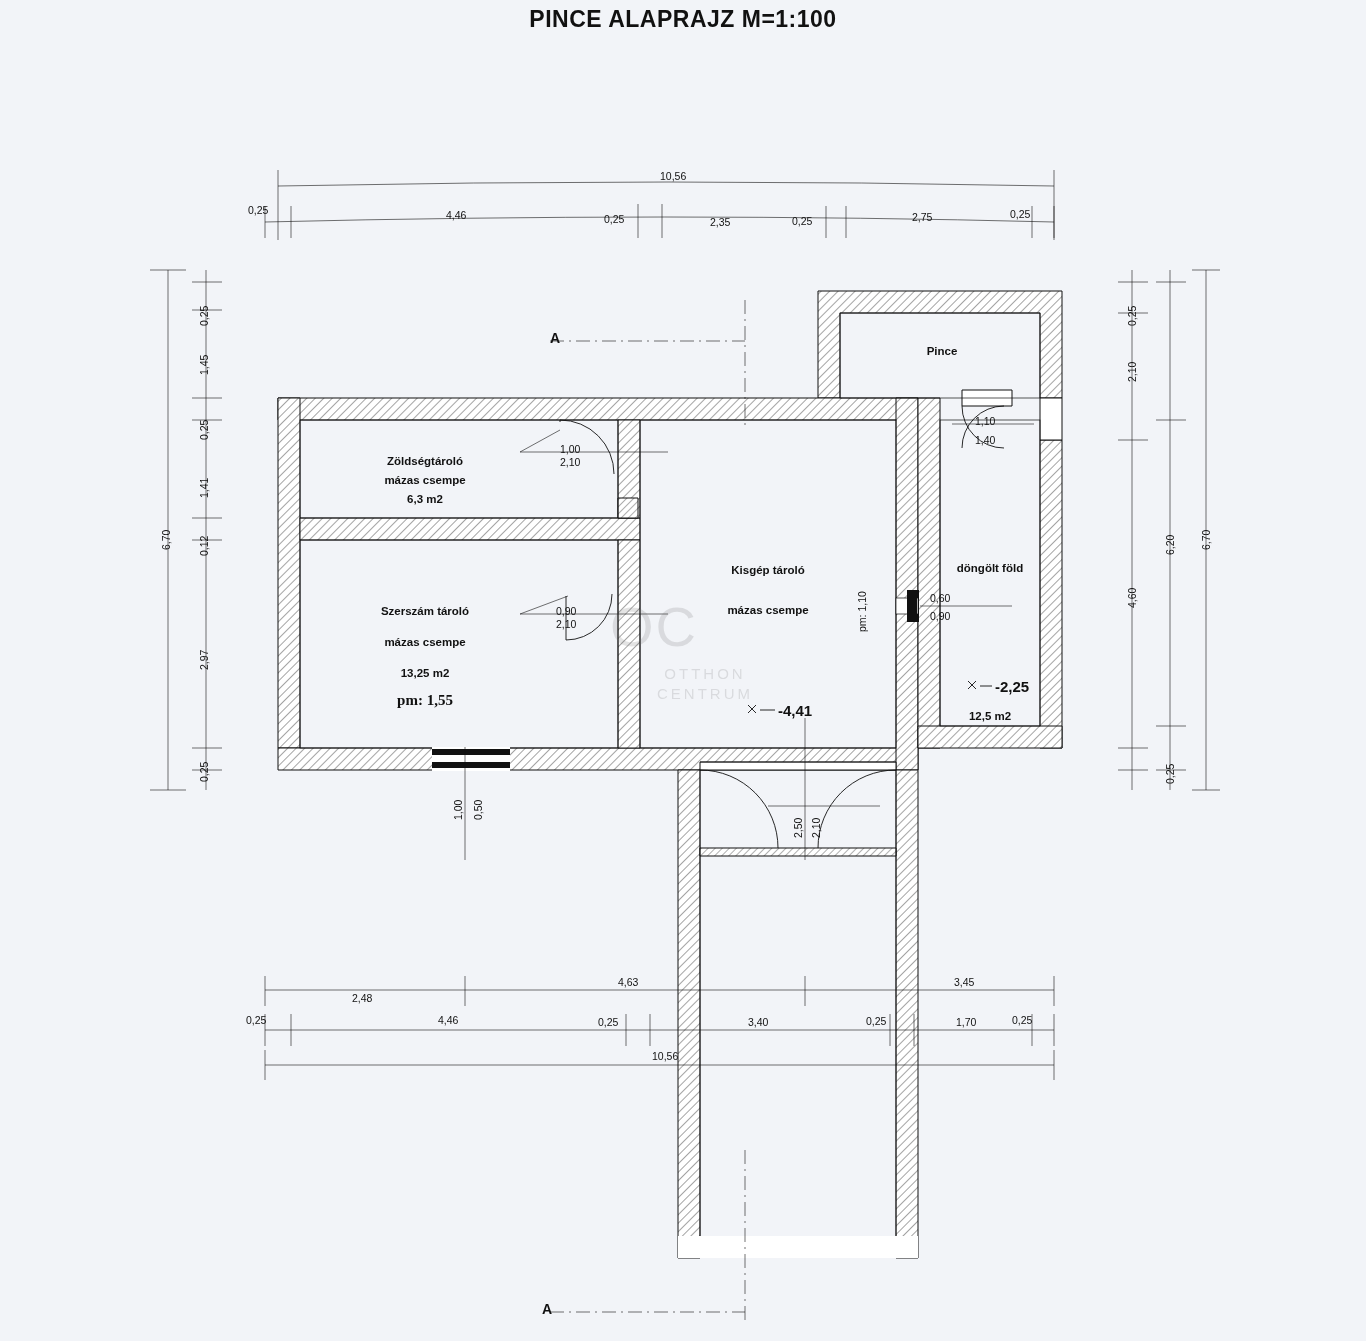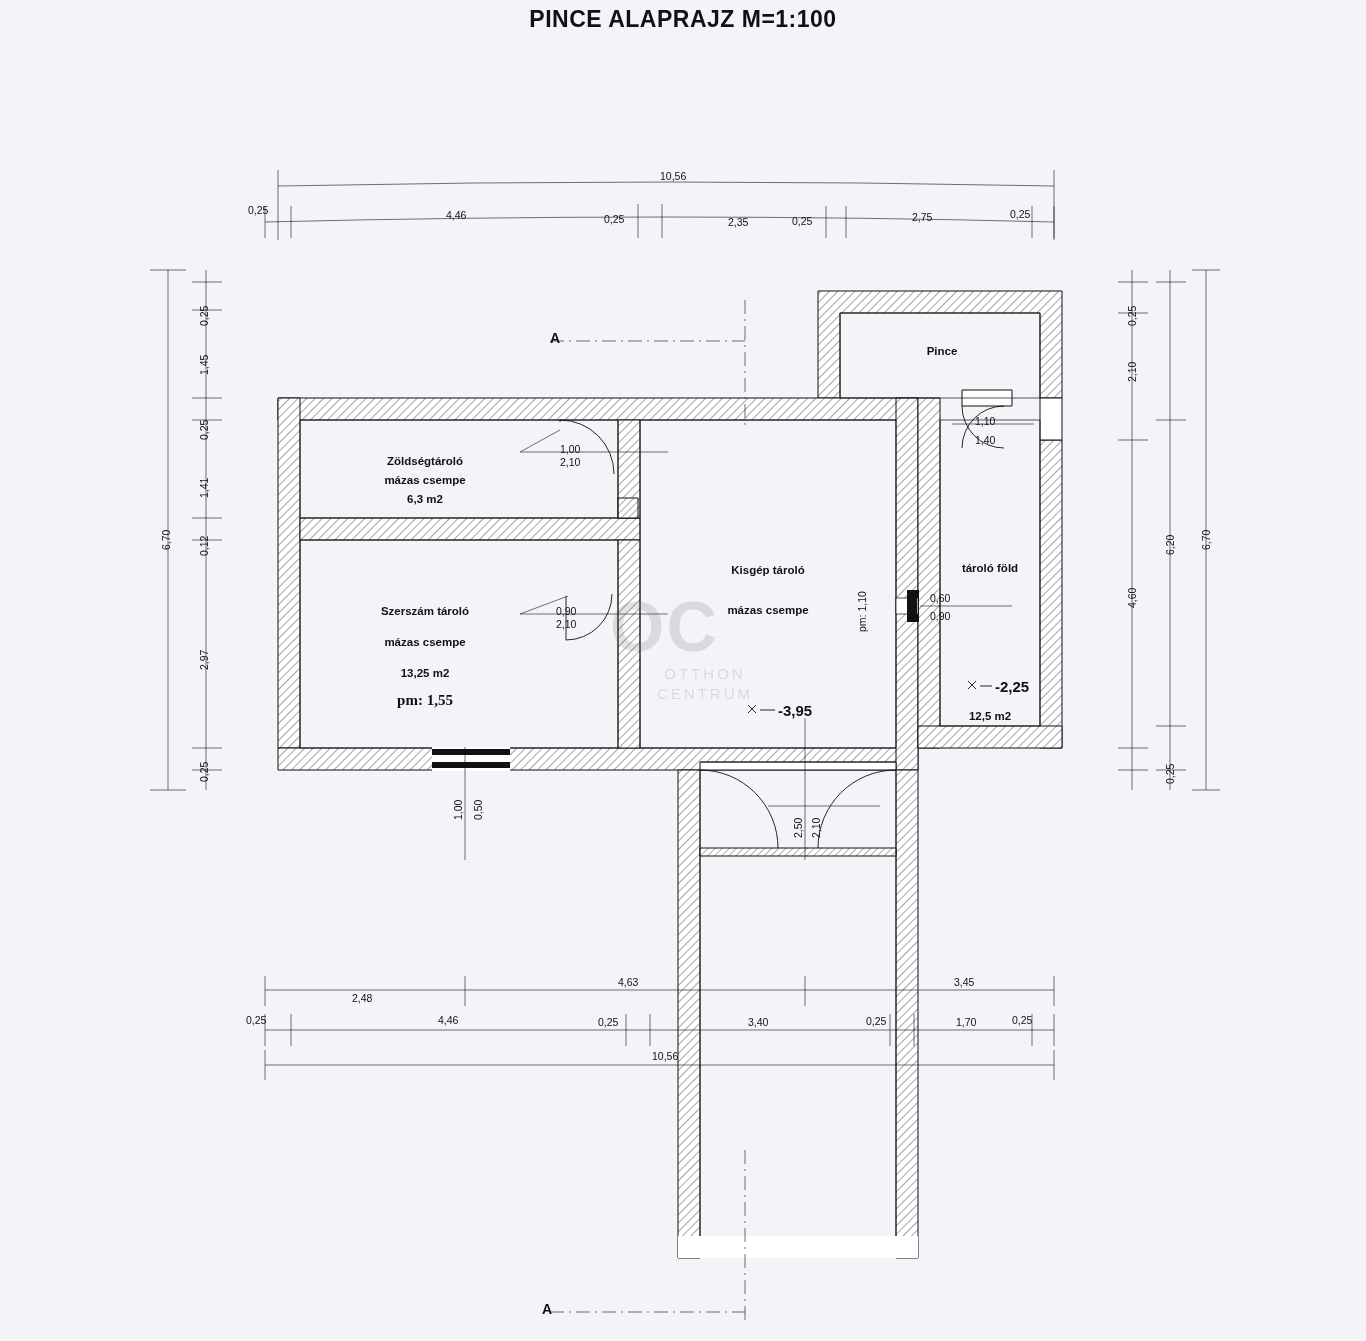--- a/index.html
+++ b/index.html
@@ -16,21 +16,21 @@
     position:absolute;left:0;top:6px;width:1366px;text-align:center;
     font-size:23px;font-weight:bold;letter-spacing:.5px;color:#111;
   }
   .lbl{position:absolute;font-size:15px;color:#111;white-space:nowrap;}
   .lbl.b{font-weight:bold;}
   .dim{position:absolute;font-size:10.5px;color:#111;white-space:nowrap;}
   .dim.rot{transform-origin:left top;transform:rotate(-90deg);}
   .room{position:absolute;text-align:center;font-size:11.5px;font-weight:bold;line-height:19px;white-space:nowrap;}
   .wm{position:absolute;left:610px;top:590px;width:190px;height:200px;
       opacity:.18;color:#6b6b6b;pointer-events:none;}
-  .wm .oc{font-size:70px;font-weight:bold;letter-spacing:2px;line-height:74px;}
+  .wm .oc{font-size:56px;font-weight:normal;letter-spacing:2px;line-height:74px;}
   .wm .nm{font-size:15px;letter-spacing:3px;text-align:center;line-height:20px;}
   svg{position:absolute;left:0;top:0;}
 </style>
 </head>
 <body>
 
 <div id="sheet">
 
   <div id="title">PINCE ALAPRAJZ M=1:100</div>
 
@@ -218,25 +218,25 @@
   <div class="room" style="left:660px;top:550px;width:216px;line-height:40px;">
     <div>Kisgép tároló</div>
     <div>mázas csempe</div>
   </div>
 
   <div class="room" style="left:862px;top:342px;width:160px;">
     <div>Pince</div>
   </div>
 
   <div class="room" style="left:930px;top:494px;width:120px;line-height:148px;">
-    <div>tároló föld</div>
+    <div>döngölt föld</div>
     <div>12,5 m2</div>
   </div>
 
-  <div class="lbl b" style="left:778px;top:702px;">-3,95</div>
+  <div class="lbl b" style="left:778px;top:702px;">-4,41</div>
   <div class="lbl b" style="left:995px;top:678px;">-2,25</div>
 
   <div class="lbl b" style="left:550px;top:330px;font-size:14px;">A</div>
   <div class="lbl b" style="left:542px;top:1301px;font-size:14px;">A</div>
 
   <div class="dim" style="left:560px;top:443px;">1,00</div>
   <div class="dim" style="left:560px;top:456px;">2,10</div>
 
   <div class="dim" style="left:556px;top:605px;">0,90</div>
   <div class="dim" style="left:556px;top:618px;">2,10</div>
@@ -252,21 +252,21 @@
 
   <div class="dim rot" style="left:792px;top:838px;">2,50</div>
   <div class="dim rot" style="left:810px;top:838px;">2,10</div>
 
   <div class="dim rot" style="left:856px;top:632px;">pm: 1,10</div>
 
   <div class="dim" style="left:660px;top:170px;">10,56</div>
   <div class="dim" style="left:248px;top:204px;">0,25</div>
   <div class="dim" style="left:446px;top:209px;">4,46</div>
   <div class="dim" style="left:604px;top:213px;">0,25</div>
-  <div class="dim" style="left:710px;top:216px;margin-left:18px;">2,35</div>
+  <div class="dim" style="left:710px;top:216px;">2,35</div>
   <div class="dim" style="left:792px;top:215px;">0,25</div>
   <div class="dim" style="left:912px;top:211px;">2,75</div>
   <div class="dim" style="left:1010px;top:208px;">0,25</div>
 
   <div class="dim rot" style="left:160px;top:550px;">6,70</div>
   <div class="dim rot" style="left:198px;top:326px;">0,25</div>
   <div class="dim rot" style="left:198px;top:375px;">1,45</div>
   <div class="dim rot" style="left:198px;top:440px;">0,25</div>
   <div class="dim rot" style="left:198px;top:498px;">1,41</div>
   <div class="dim rot" style="left:198px;top:556px;">0,12</div>

